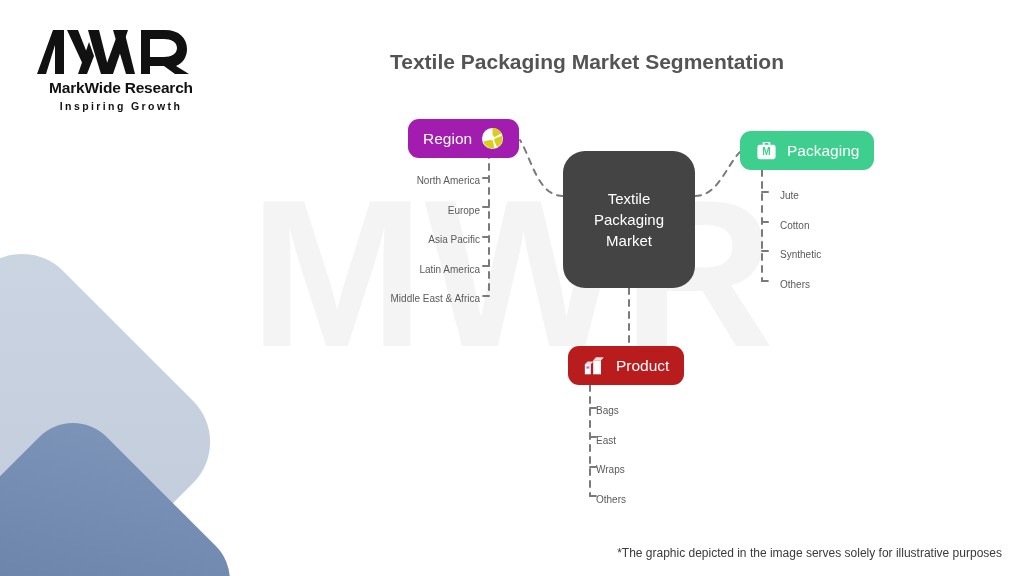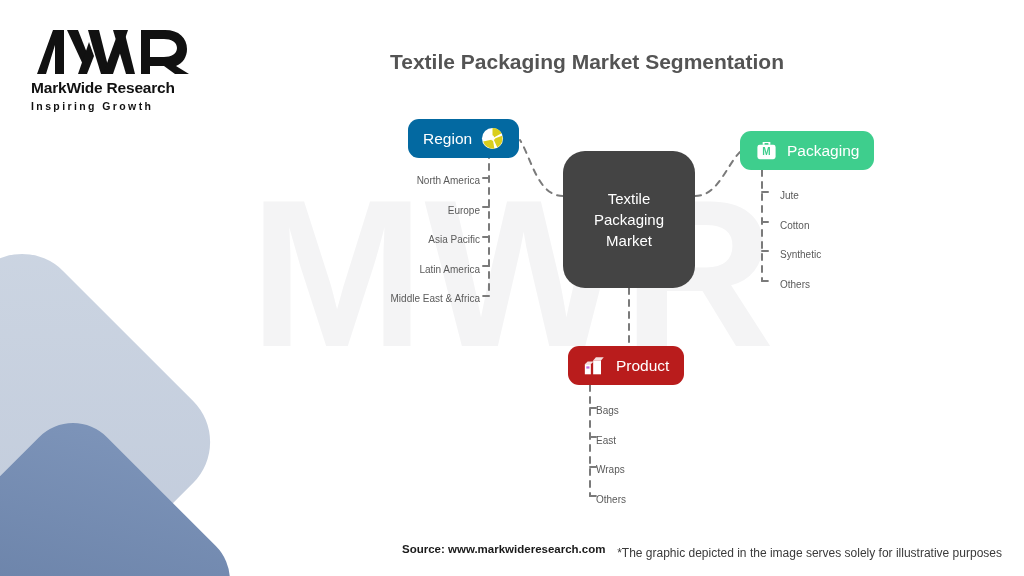--- a/index.html
+++ b/index.html
@@ -48,21 +48,21 @@
     transform: rotate(45deg);
     z-index: 2;
   }
 
   
   .logo {
     position: absolute;
     left: 31px; top: 26px;
     width: 180px;
     z-index: 6;
-    text-align: left;
+    text-align: center;
   }
   .logo-mark { display: block; }
   .logo-name {
     font-size: 15.5px;
     font-weight: bold;
     color: #111111;
     letter-spacing: -0.2px;
     margin-top: 1px;
     white-space: nowrap;
   }
@@ -127,21 +127,21 @@
     padding: 0 15px;
     border-radius: 11px;
     z-index: 5;
     color: #ffffff;
     font-size: 15.5px;
     white-space: nowrap;
   }
   .badge-label { color: #ffffff; }
   .badge-icon { display: flex; align-items: center; }
 
-  #badge-region   { left: 408px; top: 119px; background: #0369a1; }
+  #badge-region   { left: 408px; top: 119px; background: #a21caf; }
   #badge-material { left: 740px; top: 131px; background: #3ECE8D; }
   #badge-product  { left: 568px; top: 346px; background: #b91c1c; }
 
   
   .leaf-group { position: absolute; z-index: 4; }
   .leaf {
     font-size: 10px;
     color: #5a5a5a;
     line-height: 29.5px;
     white-space: nowrap;
@@ -303,16 +303,15 @@
     <div class="leaf">Others</div>
   </div>
 
   <div class="leaf-group" id="leaves-product">
     <div class="leaf">Bags</div>
     <div class="leaf">East</div>
     <div class="leaf">Wraps</div>
     <div class="leaf">Others</div>
   </div>
 
-  <div class="source">Source: www.markwideresearch.com</div>
   <div class="disclaimer">*The graphic depicted in the image serves solely for illustrative purposes</div>
 
 </div>
 
 </body></html>

